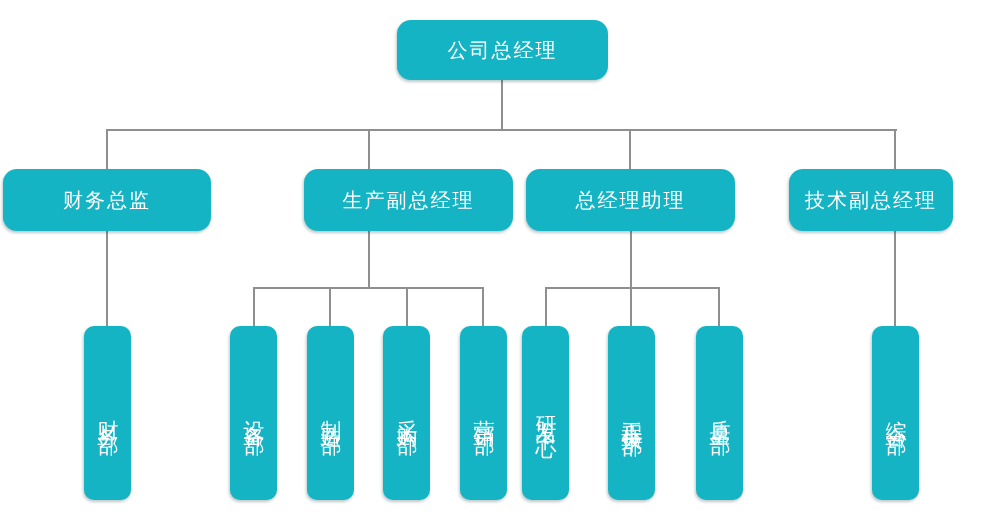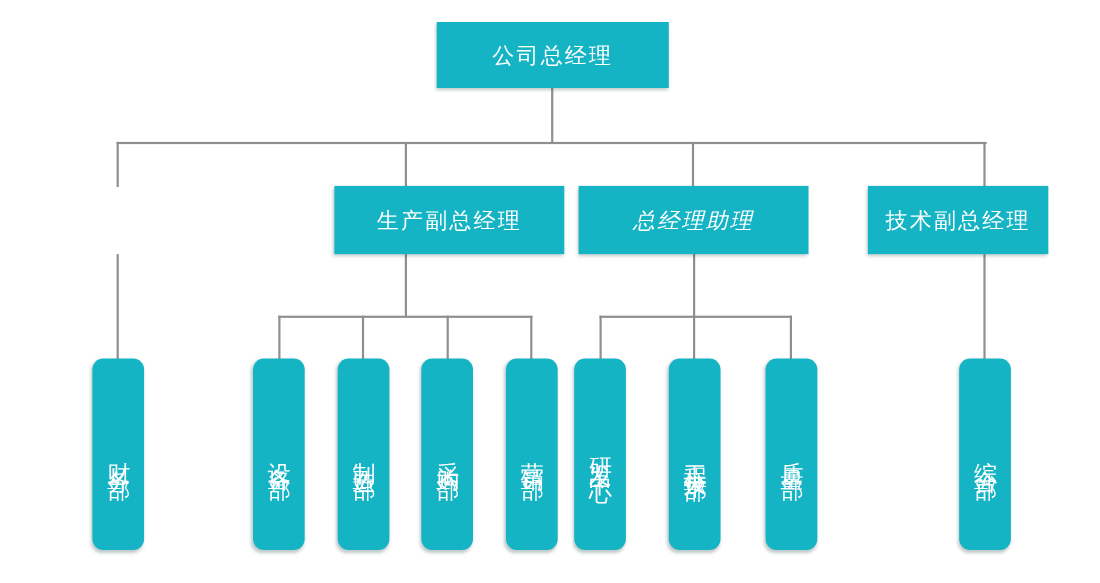--- a/index.html
+++ b/index.html
@@ -24,21 +24,21 @@
   .node {
     position: absolute;
     background: var(--node-fill);
     color: var(--node-text);
     display: flex;
     align-items: center;
     justify-content: center;
     box-shadow: -1px 2px 3px rgba(20, 60, 65, 0.28);
   }
   .node.h {
-    border-radius: 0;
+    border-radius: 14px;
     font-size: 20px;
     letter-spacing: 2px;
     height: 62px;
   }
   .node.root {
     left: 397px; top: 20px; width: 211px; height: 60px;
   }
   .node.v {
     border-radius: 10px;
     top: 326px;
@@ -86,24 +86,27 @@
   <div class="line v" style="left:545px; top:287px; height:40px;"></div>
   <div class="line v" style="left:630px; top:287px; height:40px;"></div>
   <div class="line v" style="left:718px; top:287px; height:40px;"></div>
 
   <div class="line v" style="left:894px; top:231px; height:96px;"></div>
 
   <div class="node h root">
     <span>公司总经理</span>
   </div>
 
+  <div class="node h" style="left:3px; top:169px; width:208px;">
+    <span>财务总监</span>
+  </div>
   <div class="node h" style="left:265px; top:169px; width:209px;margin-left:39px;">
     <span>生产副总经理</span>
   </div>
-  <div class="node h" style="left:526px; top:169px; width:209px;font-style:italic;">
+  <div class="node h" style="left:526px; top:169px; width:209px;">
     <span>总经理助理</span>
   </div>
   <div class="node h" style="left:789px; top:169px; width:164px;">
     <span>技术副总经理</span>
   </div>
 
   <div class="node v" style="left:84px;">
     <span class="vtext">财务部</span>
   </div>
 

